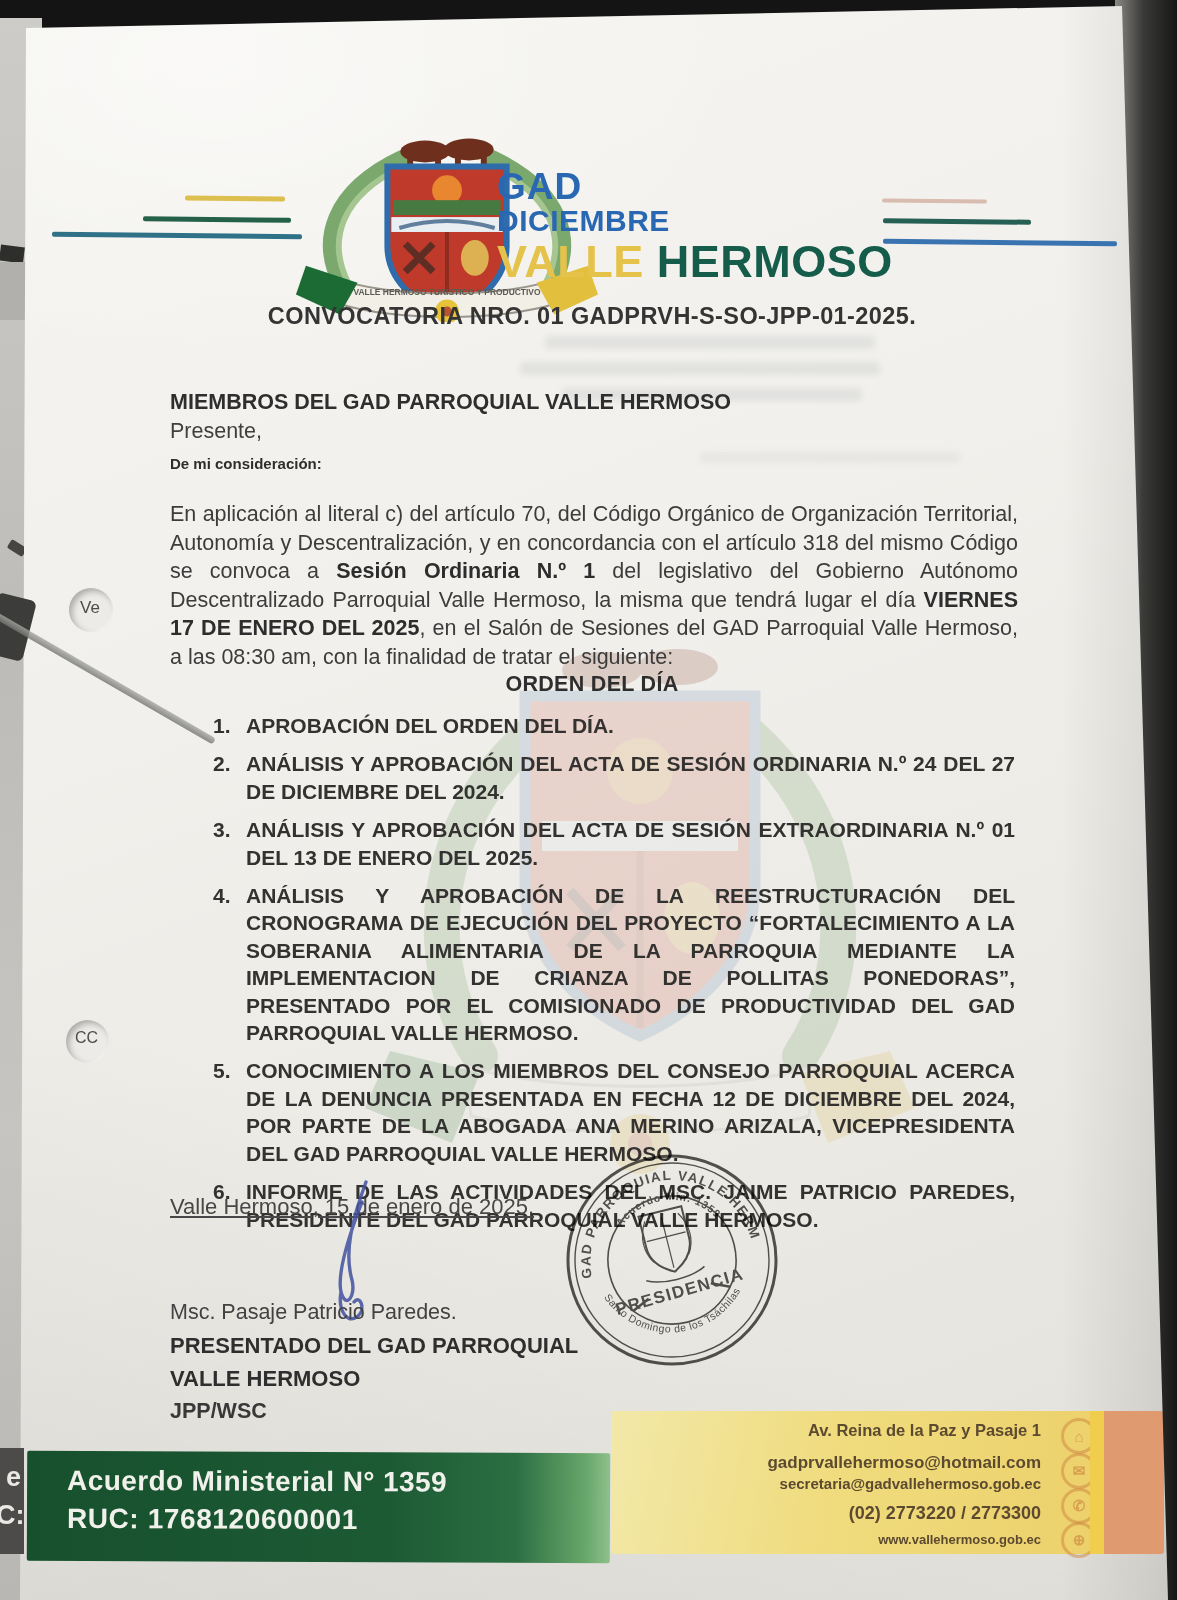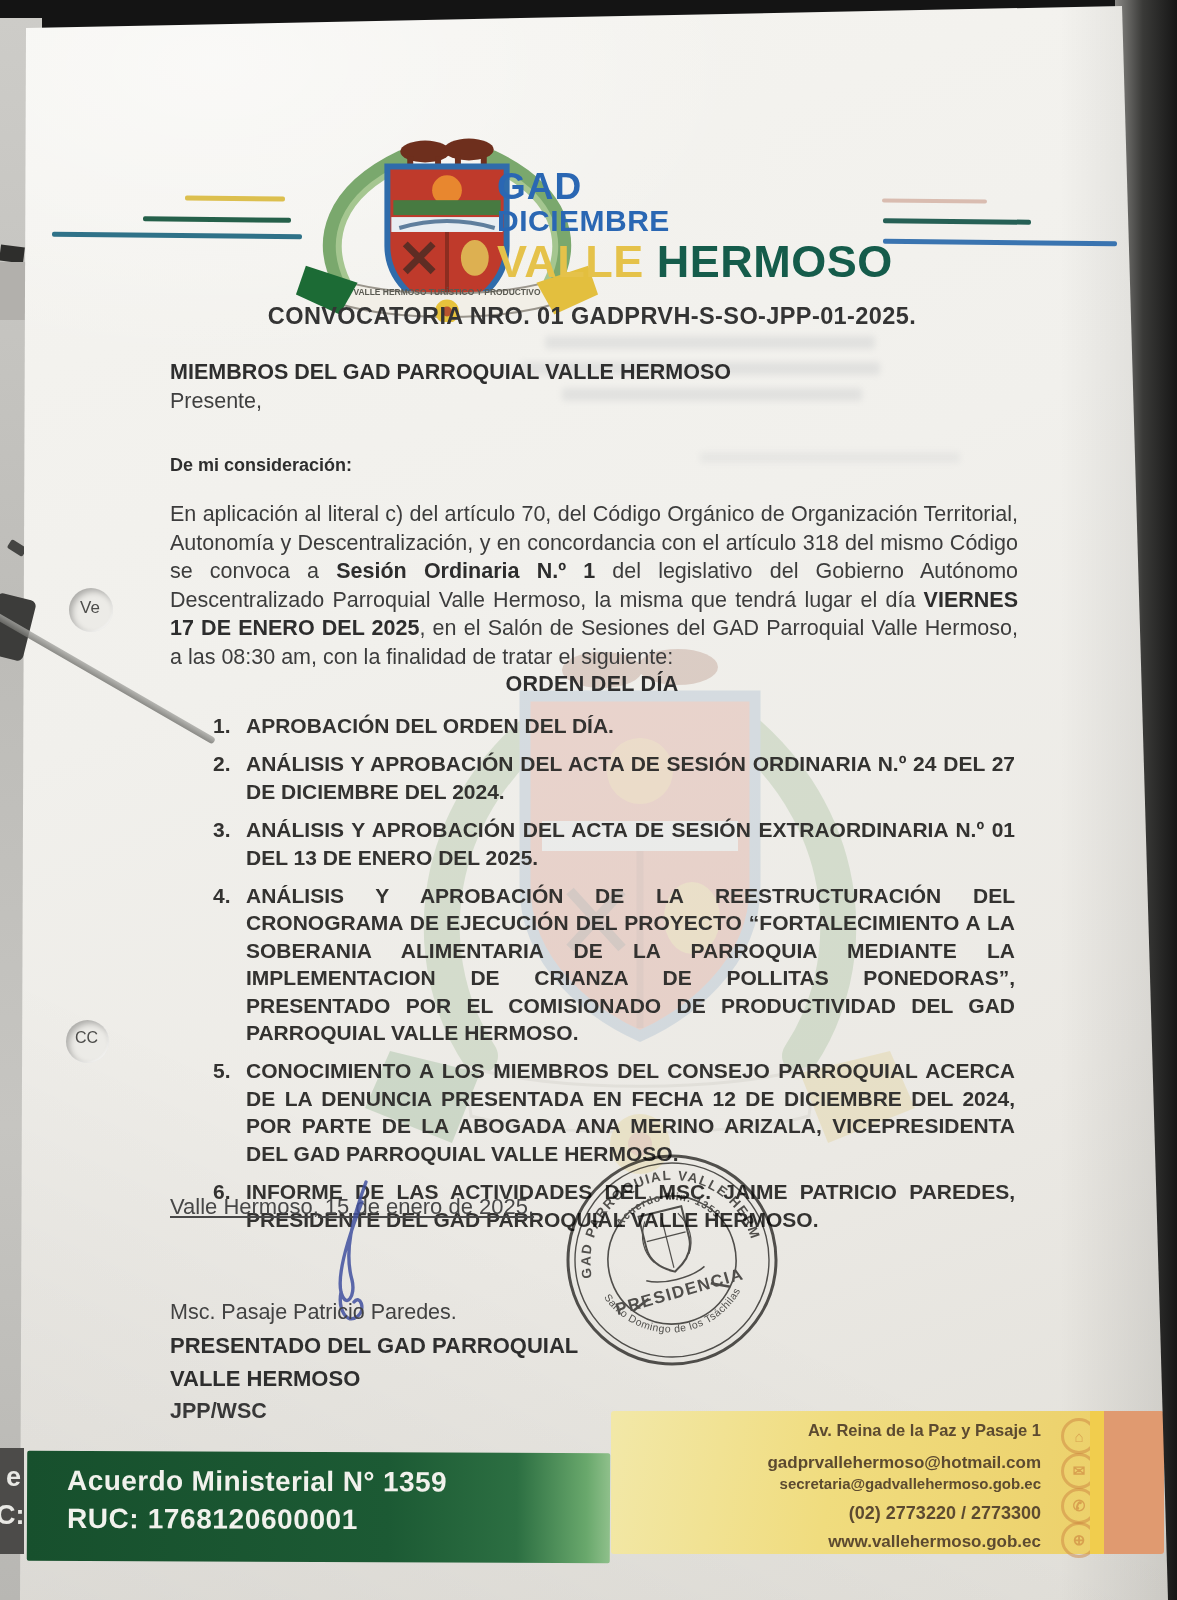--- a/index.html
+++ b/index.html
@@ -35,22 +35,22 @@
   .logo-crest{position:absolute;left:288px;top:136px;width:318px;height:186px;}
   .logo-gad{position:absolute;left:497px;top:166px;font-size:37px;font-weight:bold;color:#2a67b3;letter-spacing:1px;}
   .logo-parroquial{position:absolute;left:497px;top:204px;font-size:30px;font-weight:bold;color:#2a67b3;letter-spacing:.5px;}
   .logo-vh{position:absolute;left:497px;top:236px;font-size:45px;font-weight:bold;letter-spacing:.5px;white-space:nowrap;}
   .logo-vh .valle{color:#e5c24a;} .logo-vh .hermoso{color:#155c4b;}
   .hline{position:absolute;border-radius:2px;transform:rotate(.6deg);}
   
   .doc-heading{position:absolute;left:168px;top:303px;width:848px;text-align:center;
     font-size:23.5px;font-weight:bold;color:#343434;letter-spacing:.4px;}
   .recipient{position:absolute;left:170px;top:358px;font-size:21.5px;color:#3f3f3f;line-height:28.5px;}
-  .recipient .bold{font-weight:bold;color:#2e2e2e;}
-  .greeting{position:absolute;left:170px;top:455px;font-size:18px;font-weight:bold;color:#2e2e2e;}
+  .recipient .bold{font-weight:bold;color:#2e2e2e;margin-top:30px;}
+  .greeting{position:absolute;left:170px;top:455px;font-size:15px;font-weight:bold;color:#2e2e2e;}
   .body-par{position:absolute;left:170px;top:500px;width:848px;font-size:21.5px;line-height:28.6px;
     text-align:justify;color:#3c3c3c;}
   .body-par .b{font-weight:bold;color:#2d2d2d;}
   .orden-heading{position:absolute;left:168px;top:672px;width:848px;text-align:center;
     font-size:21.5px;font-weight:bold;color:#2e2e2e;letter-spacing:.3px;}
   ol.agenda{position:absolute;left:213px;top:712px;width:802px;margin:0;padding:0;list-style:none;counter-reset:ag;}
   ol.agenda li{counter-increment:ag;position:relative;padding-left:33px;margin-bottom:11px;
     font-size:21px;font-weight:bold;line-height:27.4px;text-align:justify;color:#333230;}
   ol.agenda li::before{content:counter(ag) ".";position:absolute;left:0;top:0;}
   .date-line{position:absolute;left:170px;top:1194px;font-size:22px;color:#474747;text-decoration:underline;}
@@ -230,21 +230,21 @@
     <div class="green-banner">
       <div class="l1">Acuerdo Ministerial N° 1359</div>
       <div class="l2">RUC: 1768120600001</div>
     </div>
 
     <div class="yellow-panel">
       <div class="row" style="top:10px;font-size:16.5px;">Av. Reina de la Paz y Pasaje 1</div>
       <div class="row" style="top:42px;font-size:17px;">gadprvallehermoso@hotmail.com</div>
       <div class="row" style="top:64px;font-size:15px;">secretaria@gadvallehermoso.gob.ec</div>
       <div class="row" style="top:92px;font-size:18px;">(02) 2773220 / 2773300</div>
-      <div class="row" style="top:121px;font-size:17px;">www.vallehermoso.gob.ec</div>
+      <div class="row" style="top:121px;font-size:13px;">www.vallehermoso.gob.ec</div>
     </div>
     <div id="footer-icons">
         <div class="ficon" style="top: 1418px;">⌂</div>
         <div class="ficon" style="top: 1453px;">✉</div>
         <div class="ficon" style="top: 1488px;">✆</div>
         <div class="ficon" style="top: 1522px;">⊕</div>
       </div>
     <div class="ystrip"></div>
     <div class="orange-block"></div>
   </div>

